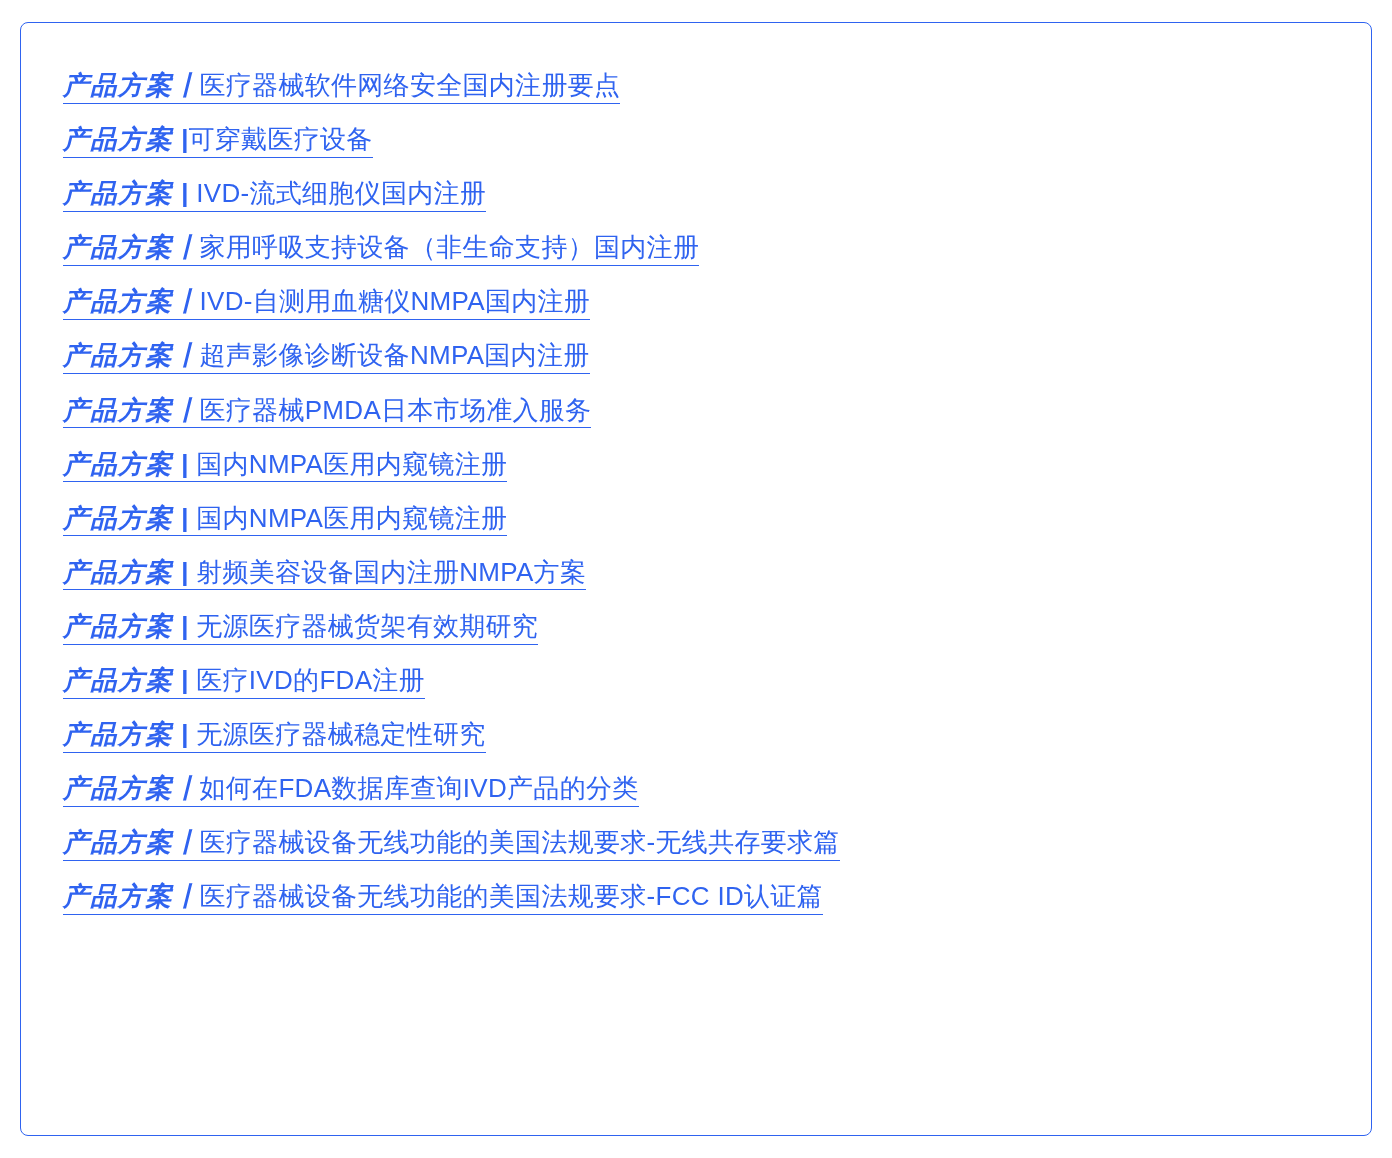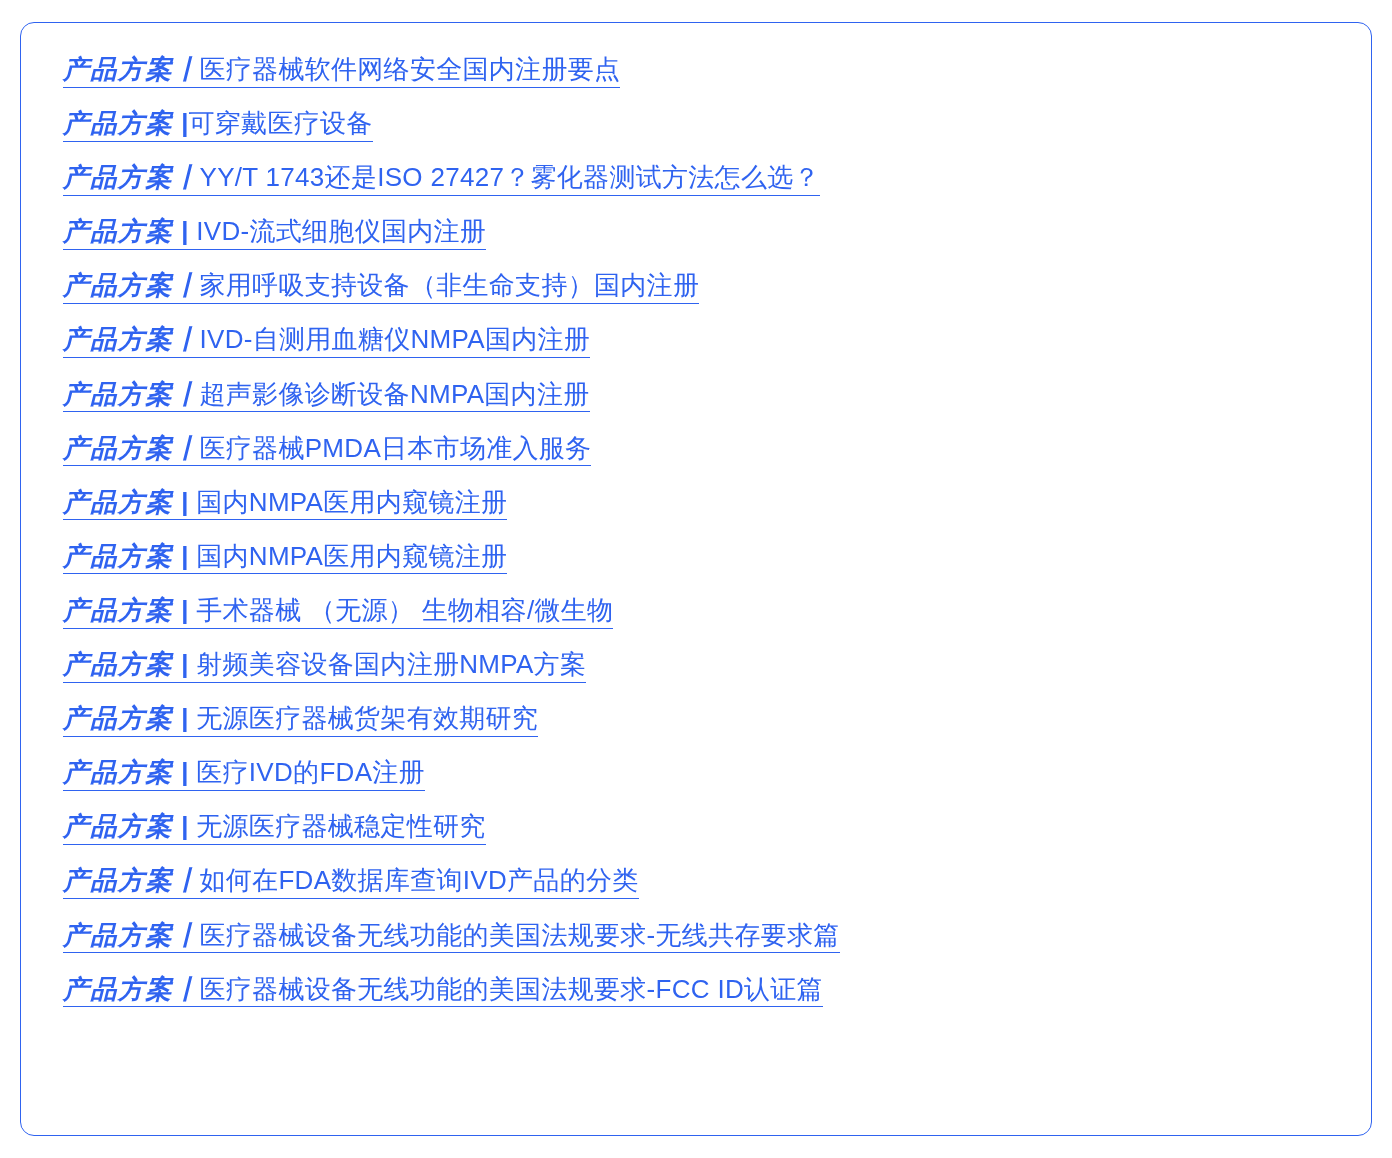--- a/index.html
+++ b/index.html
@@ -17,22 +17,22 @@
     width: 1392px;
     height: 1158px;
     padding: 22px 20px;
     background: #ffffff;
   }
   .panel {
     box-sizing: border-box;
     width: 100%;
     height: 100%;
     border: 1.5px solid #2f63f0;
-    border-radius: 14px;
-    padding: 32px 0 30px 42px;
+    border-radius: 8px;
+    padding: 48px 0 30px 42px;
     background: #ffffff;
     text-decoration: underline;
   }
   .link-list {
     list-style: none;
     margin: 0;
     padding: 0;
   }
   .link-item {
     margin: 0 0 21.5px 0;
@@ -74,23 +74,20 @@
     <ul class="link-list">
 
       <li class="link-item">
         <a class="link" href="#"><span class="tag">产品方案</span><span class="sep">丨</span><span class="title">医疗器械软件网络安全国内注册要点</span></a>
       </li>
 
       <li class="link-item">
         <a class="link" href="#"><span class="tag">产品方案</span><span class="sep"> |</span><span class="title">可穿戴医疗设备</span></a>
       </li>
 
-      <li class="link-item">
-        <a class="link" href="#"><span class="tag">产品方案</span><span class="sep">丨</span><span class="title">YY/T 1743还是ISO 27427？雾化器测试方法怎么选？</span></a>
-      </li>
 
       <li class="link-item">
         <a class="link" href="#"><span class="tag">产品方案</span><span class="sep"> | </span><span class="title">IVD-流式细胞仪国内注册</span></a>
       </li>
 
       <li class="link-item">
         <a class="link" href="#"><span class="tag">产品方案</span><span class="sep">丨</span><span class="title">家用呼吸支持设备（非生命支持）国内注册</span></a>
       </li>
 
       <li class="link-item">
@@ -107,23 +104,20 @@
 
       <li class="link-item">
         <a class="link" href="#"><span class="tag">产品方案</span><span class="sep"> | </span><span class="title">国内NMPA医用内窥镜注册</span></a>
       </li>
 
       <li class="link-item">
         <a class="link" href="#"><span class="tag">产品方案</span><span class="sep"> | </span><span class="title">国内NMPA医用内窥镜注册</span></a>
       </li>
 
 
-      <li class="link-item">
-        <a class="link" href="#"><span class="tag">产品方案</span><span class="sep"> | </span><span class="title">手术器械 （无源） 生物相容/微生物</span></a>
-      </li>
 
       <li class="link-item">
         <a class="link" href="#"><span class="tag">产品方案</span><span class="sep"> | </span><span class="title">射频美容设备国内注册NMPA方案</span></a>
       </li>
 
       <li class="link-item">
         <a class="link" href="#"><span class="tag">产品方案</span><span class="sep"> | </span><span class="title">无源医疗器械货架有效期研究</span></a>
       </li>
 
       <li class="link-item">

